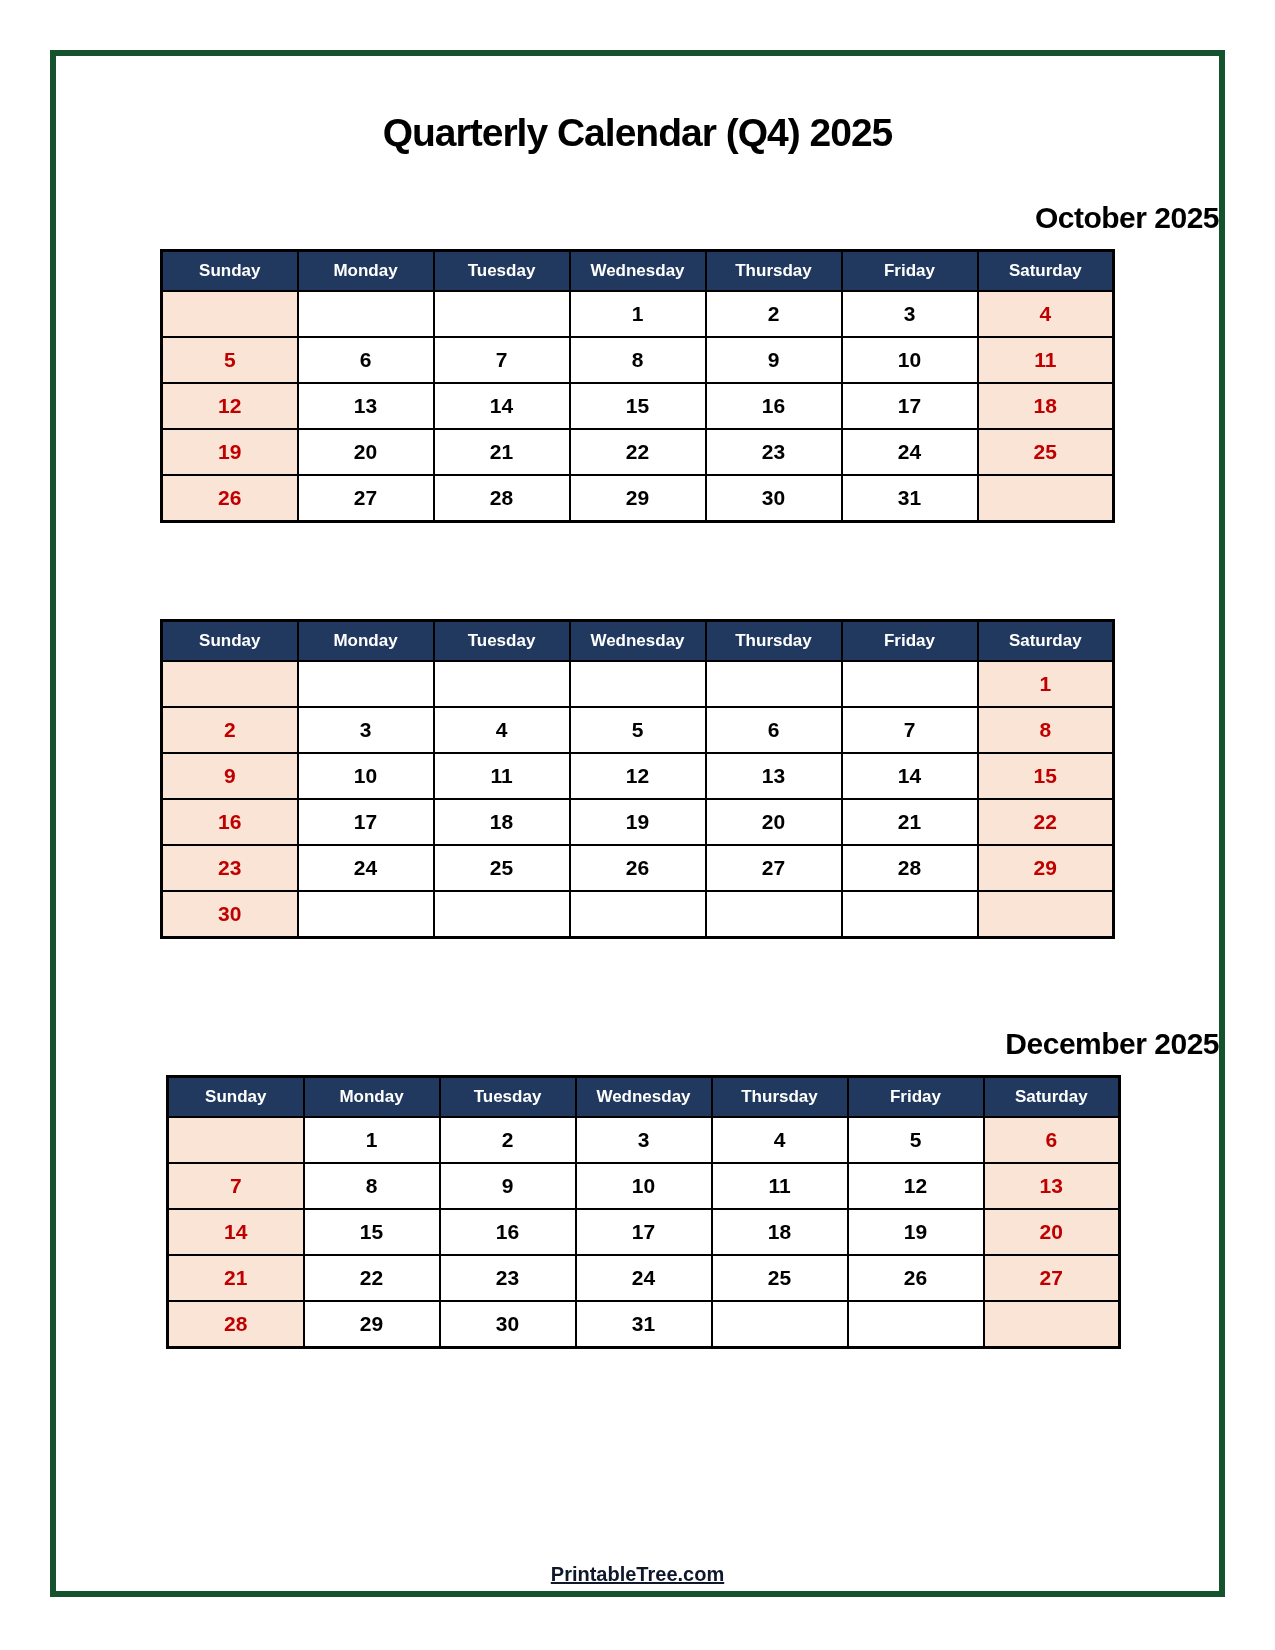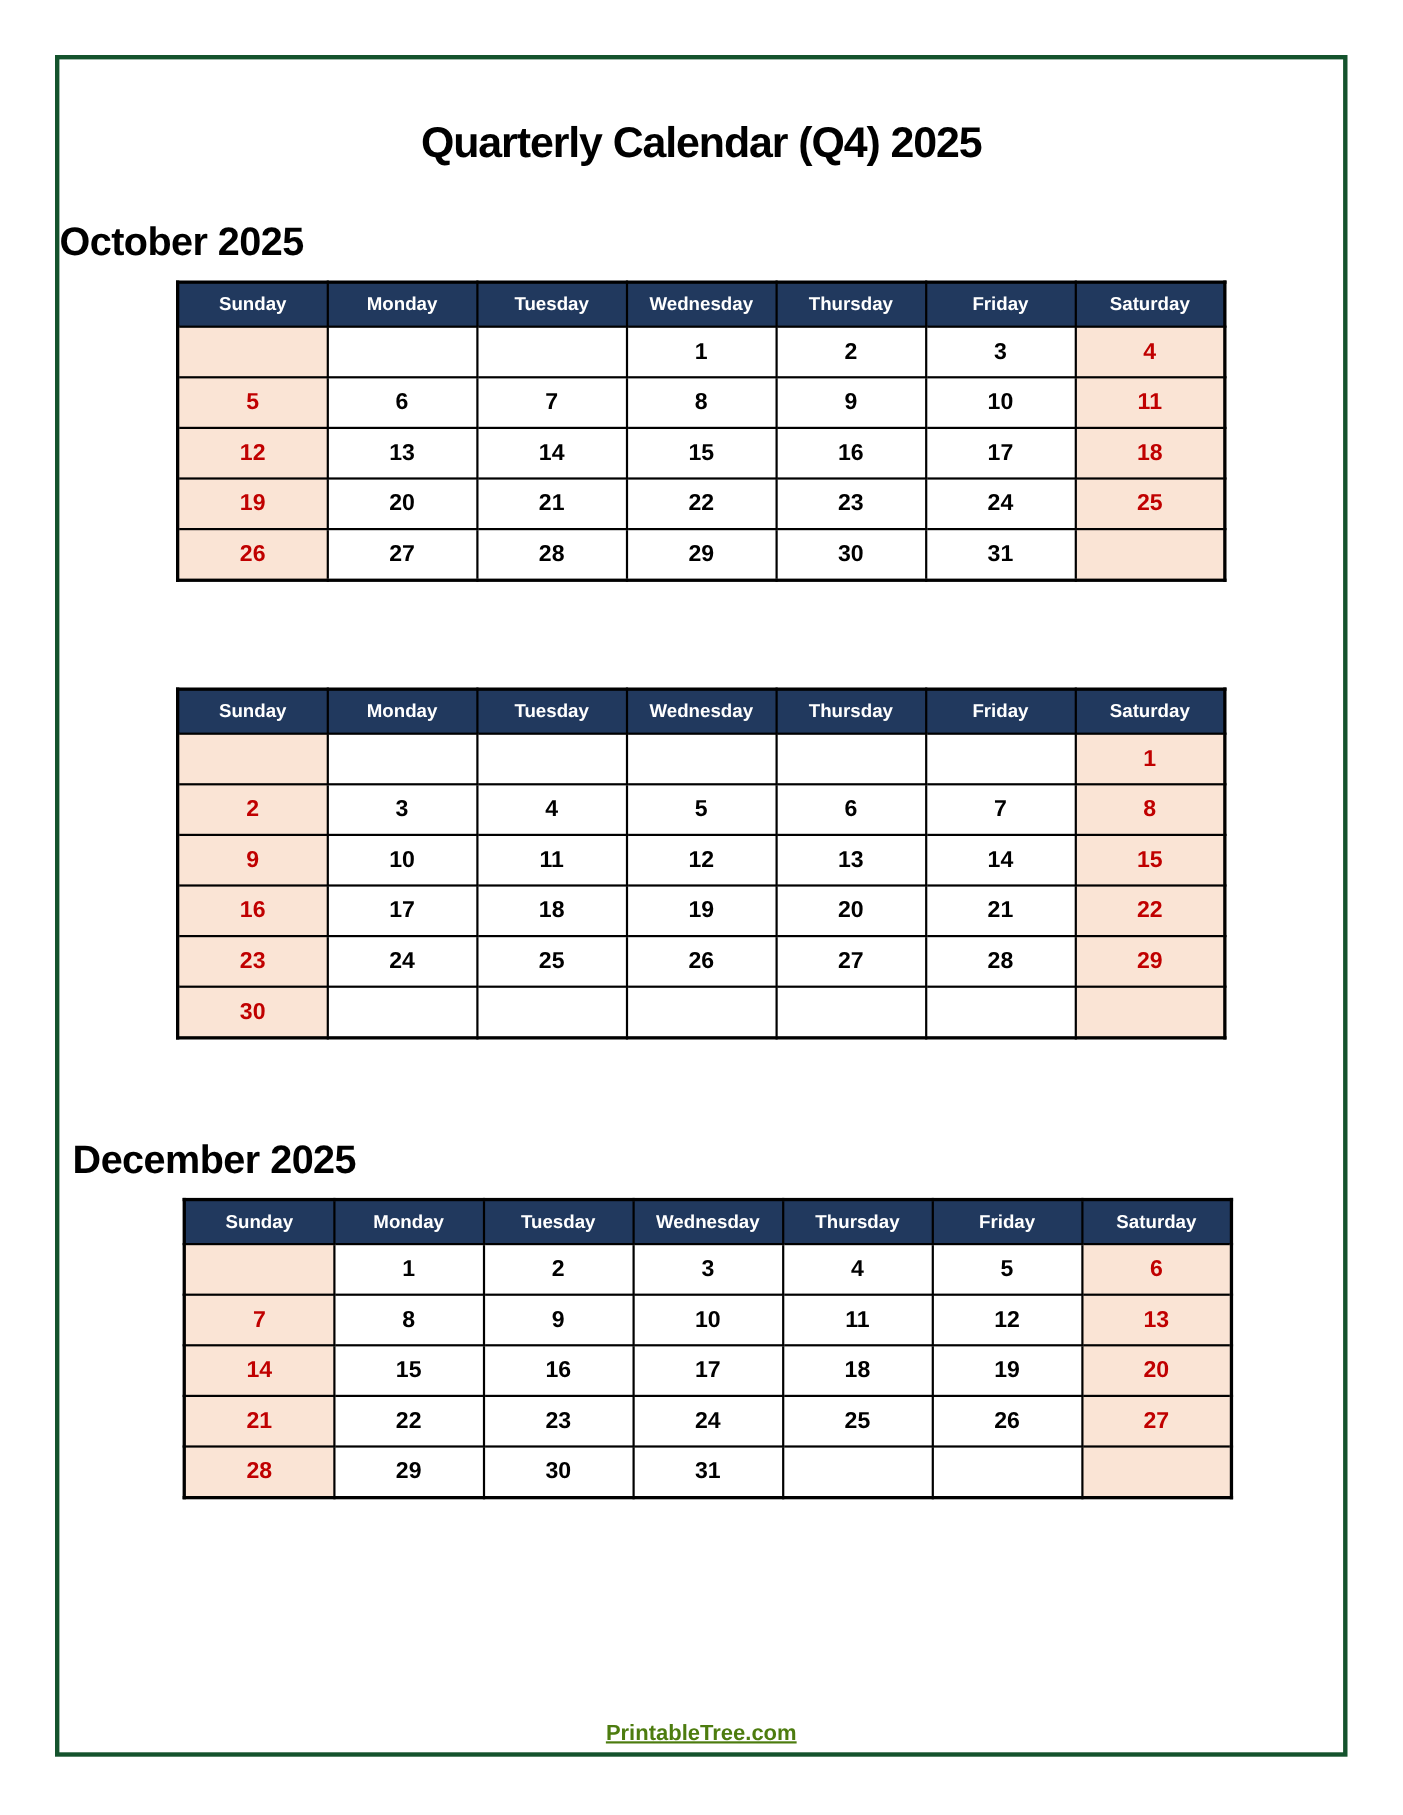--- a/index.html
+++ b/index.html
@@ -10,37 +10,37 @@
     font-family: "Liberation Sans", sans-serif;
     position: relative;
     overflow: hidden;
   }
   .page-frame {
     position: absolute;
     left: 50px;
     top: 50px;
     width: 1175px;
     height: 1547px;
-    border: 4px solid #14532d;
+    border: 6px solid #14532d;
     box-sizing: border-box;
     background: #ffffff;
   }
   .page-title {
     margin: 55px 0 0 0;
     text-align: center;
     font-size: 39px;
     font-weight: bold;
     letter-spacing: -1px;
     color: #000000;
   }
   .month { margin: 0; }
   .month-title {
     margin: 0 0 14px 0;
-    text-align: left;
-    font-size: 36px;
+    text-align: right;
+    font-size: 30px;
     font-weight: bold;
     letter-spacing: -0.5px;
     color: #000000;
   }
   .month-october   { margin-top: 46px; }
   .month-november  { margin-top: 96px; }
   .month-december  { margin-top: 88px; padding-left: 12px; }
 
   table.calendar {
     width: 955px;
@@ -284,16 +284,16 @@
             <td>31</td>
             <td></td>
             <td></td>
             <td class="weekend" style="background: rgb(250, 228, 213); color: rgb(192, 0, 0);"></td>
           </tr>
         </tbody>
     </table>
   </section>
 
   <div class="footer">
-    <a href="#" style="color: #4d7c0f;">PrintableTree.com</a>
+    <a href="#" style="color: #0f172a;">PrintableTree.com</a>
   </div>
 
 </div>
 
 </body></html>

